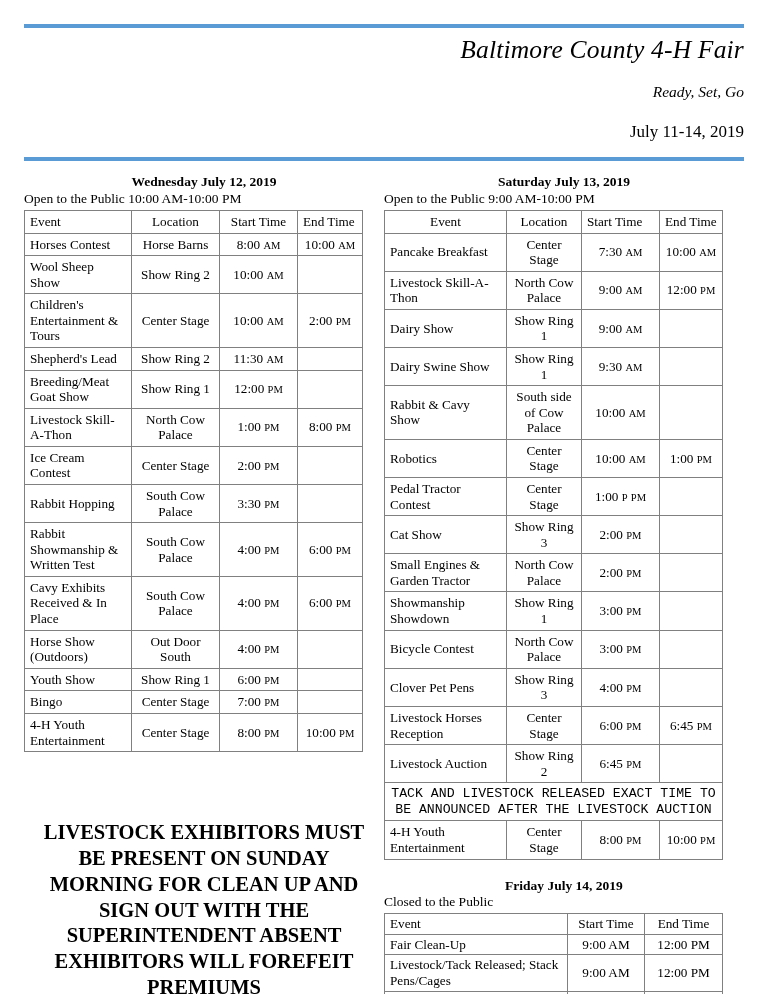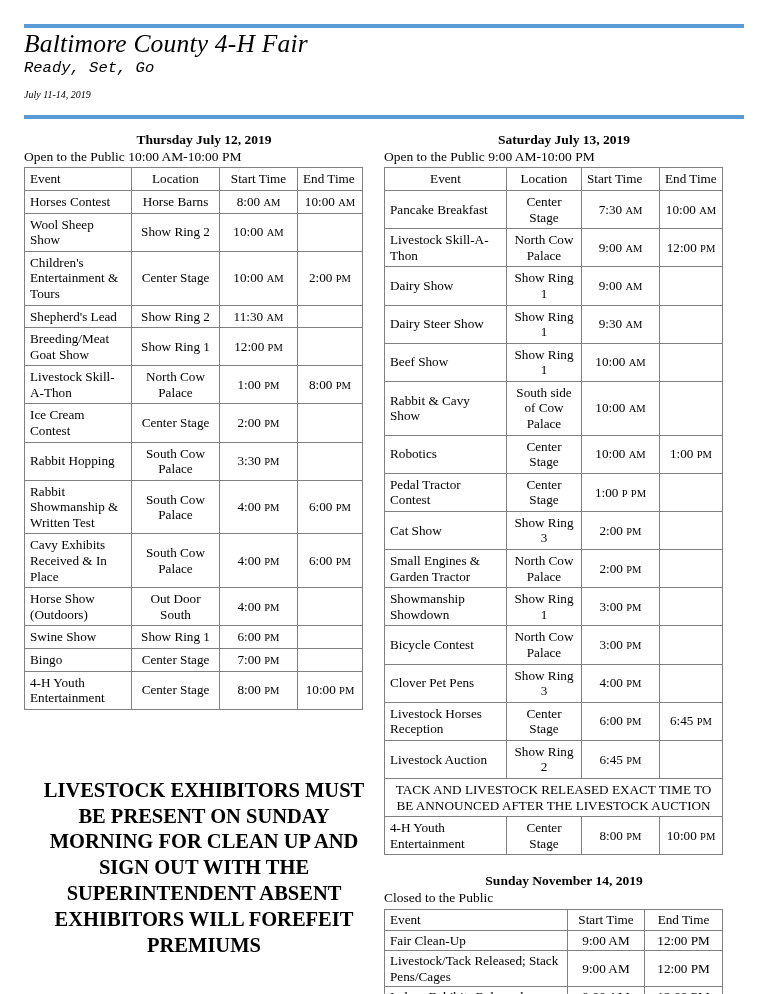--- a/index.html
+++ b/index.html
@@ -25,42 +25,40 @@
   
   .rule {
     height: 4px;
     background: #5B9BD5;
     width: 100%;
   }
   .rule-top { margin-top: 24px; }
   .rule-bottom { margin-top: 9px; }
 
   .titleblock {
-    text-align: left;
-    padding: 1px 0 4px 0;
+    text-align: right;
+    padding: 7px 0 4px 0;
   }
   .fair-title {
     font-style: italic;
     font-size: 25.5px;
     font-weight: normal;
     letter-spacing: 0.2px;
     line-height: 1.15;
   }
   .fair-tagline {
     font-style: italic;
     font-size: 15.5px;
     line-height: 1.35;
-    margin-top: 0;
-    font-family: Liberation Mono, monospace;
+    margin-top: 18px;
   }
   .fair-dates {
-    font-style: italic;
-    font-size: 10px;
+    font-size: 17px;
     line-height: 1.35;
-    margin-top: 9px;
+    margin-top: 18px;
   }
 
   
   .columns {
     display: flex;
     gap: 0;
     margin-top: 13px;
     align-items: flex-start;
   }
   .col-left  { width: 360px; flex: 0 0 360px; }
@@ -131,20 +129,21 @@
     line-height: 1.18;
     vertical-align: middle;
   }
 
   .notice-row td {
     text-align: center;
     font-weight: bold;
     font-size: 13.2px;
     line-height: 1.22;
     padding: 3px 4px;
+    font-family: Liberation Mono, monospace;
   }
 
   
   .sc {
     font-size: 0.80em;
     font-variant: normal;
   }
 
   
   .exhibitor-notice {
@@ -169,21 +168,21 @@
     <div class="fair-title">Baltimore County 4-H Fair</div>
     <div class="fair-tagline">Ready, Set, Go</div>
     <div class="fair-dates">July 11-14, 2019</div>
   </div>
 
   <div class="rule rule-bottom"></div>
 
   <div class="columns">
 
     <div class="col-left">
-      <div class="day-heading">Thursday July 12, 2019</div>
+      <div class="day-heading">Wednesday July 12, 2019</div>
       <div class="day-sub">Open to the Public 10:00 AM-10:00 PM</div>
 
       <table class="sched">
         <colgroup>
           <col class="fri-c1">
             <col class="fri-c2">
             <col class="fri-c3">
             <col class="fri-c4">
         </colgroup>
         <thead>
@@ -255,21 +254,21 @@
               <td class="c-center">4:00 <span class="sc">PM</span></td>
               <td class="c-center">6:00 <span class="sc">PM</span></td>
             </tr>
             <tr>
               <td class="c-left vtop">Horse Show (Outdoors)</td>
               <td class="c-center">Out Door South</td>
               <td class="c-center">4:00 <span class="sc">PM</span></td>
               <td class="c-center"></td>
             </tr>
             <tr>
-              <td class="c-left vtop">Swine Show</td>
+              <td class="c-left vtop">Youth Show</td>
               <td class="c-center">Show Ring 1</td>
               <td class="c-center">6:00 <span class="sc">PM</span></td>
               <td class="c-center"></td>
             </tr>
             <tr>
               <td class="c-left vtop">Bingo</td>
               <td class="c-center">Center Stage</td>
               <td class="c-center">7:00 <span class="sc">PM</span></td>
               <td class="c-center"></td>
             </tr>
@@ -317,29 +316,23 @@
               <td class="c-center">9:00 <span class="sc">AM</span></td>
               <td class="c-center">12:00 <span class="sc">PM</span></td>
             </tr>
             <tr>
               <td class="c-left">Dairy Show</td>
               <td class="c-center">Show Ring 1</td>
               <td class="c-center">9:00 <span class="sc">AM</span></td>
               <td class="c-center"></td>
             </tr>
             <tr>
-              <td class="c-left">Dairy Steer Show</td>
+              <td class="c-left">Dairy Swine Show</td>
               <td class="c-center">Show Ring 1</td>
               <td class="c-center">9:30 <span class="sc">AM</span></td>
-              <td class="c-center"></td>
-            </tr>
-            <tr>
-              <td class="c-left">Beef Show</td>
-              <td class="c-center">Show Ring 1</td>
-              <td class="c-center">10:00 <span class="sc">AM</span></td>
               <td class="c-center"></td>
             </tr>
             <tr>
               <td class="c-left">Rabbit &amp; Cavy Show</td>
               <td class="c-center">South side of Cow Palace</td>
               <td class="c-center">10:00  <span class="sc">AM</span></td>
               <td class="c-center"></td>
             </tr>
             <tr>
               <td class="c-left">Robotics</td>
@@ -401,21 +394,21 @@
             <tr>
               <td class="c-left">4-H Youth Entertainment</td>
               <td class="c-center">Center Stage</td>
               <td class="c-center">8:00 <span class="sc">PM</span></td>
               <td class="c-center">10:00 <span class="sc">PM</span></td>
             </tr>
           </tbody>
       </table>
 
       <div class="sunday-block">
-        <div class="day-heading">Sunday November 14, 2019</div>
+        <div class="day-heading">Friday July 14, 2019</div>
         <div class="day-sub">Closed to the Public</div>
 
         <table class="sunday">
           <colgroup>
             <col class="sun-c1">
               <col class="sun-c2">
               <col class="sun-c3">
           </colgroup>
           <thead>
             <tr>

